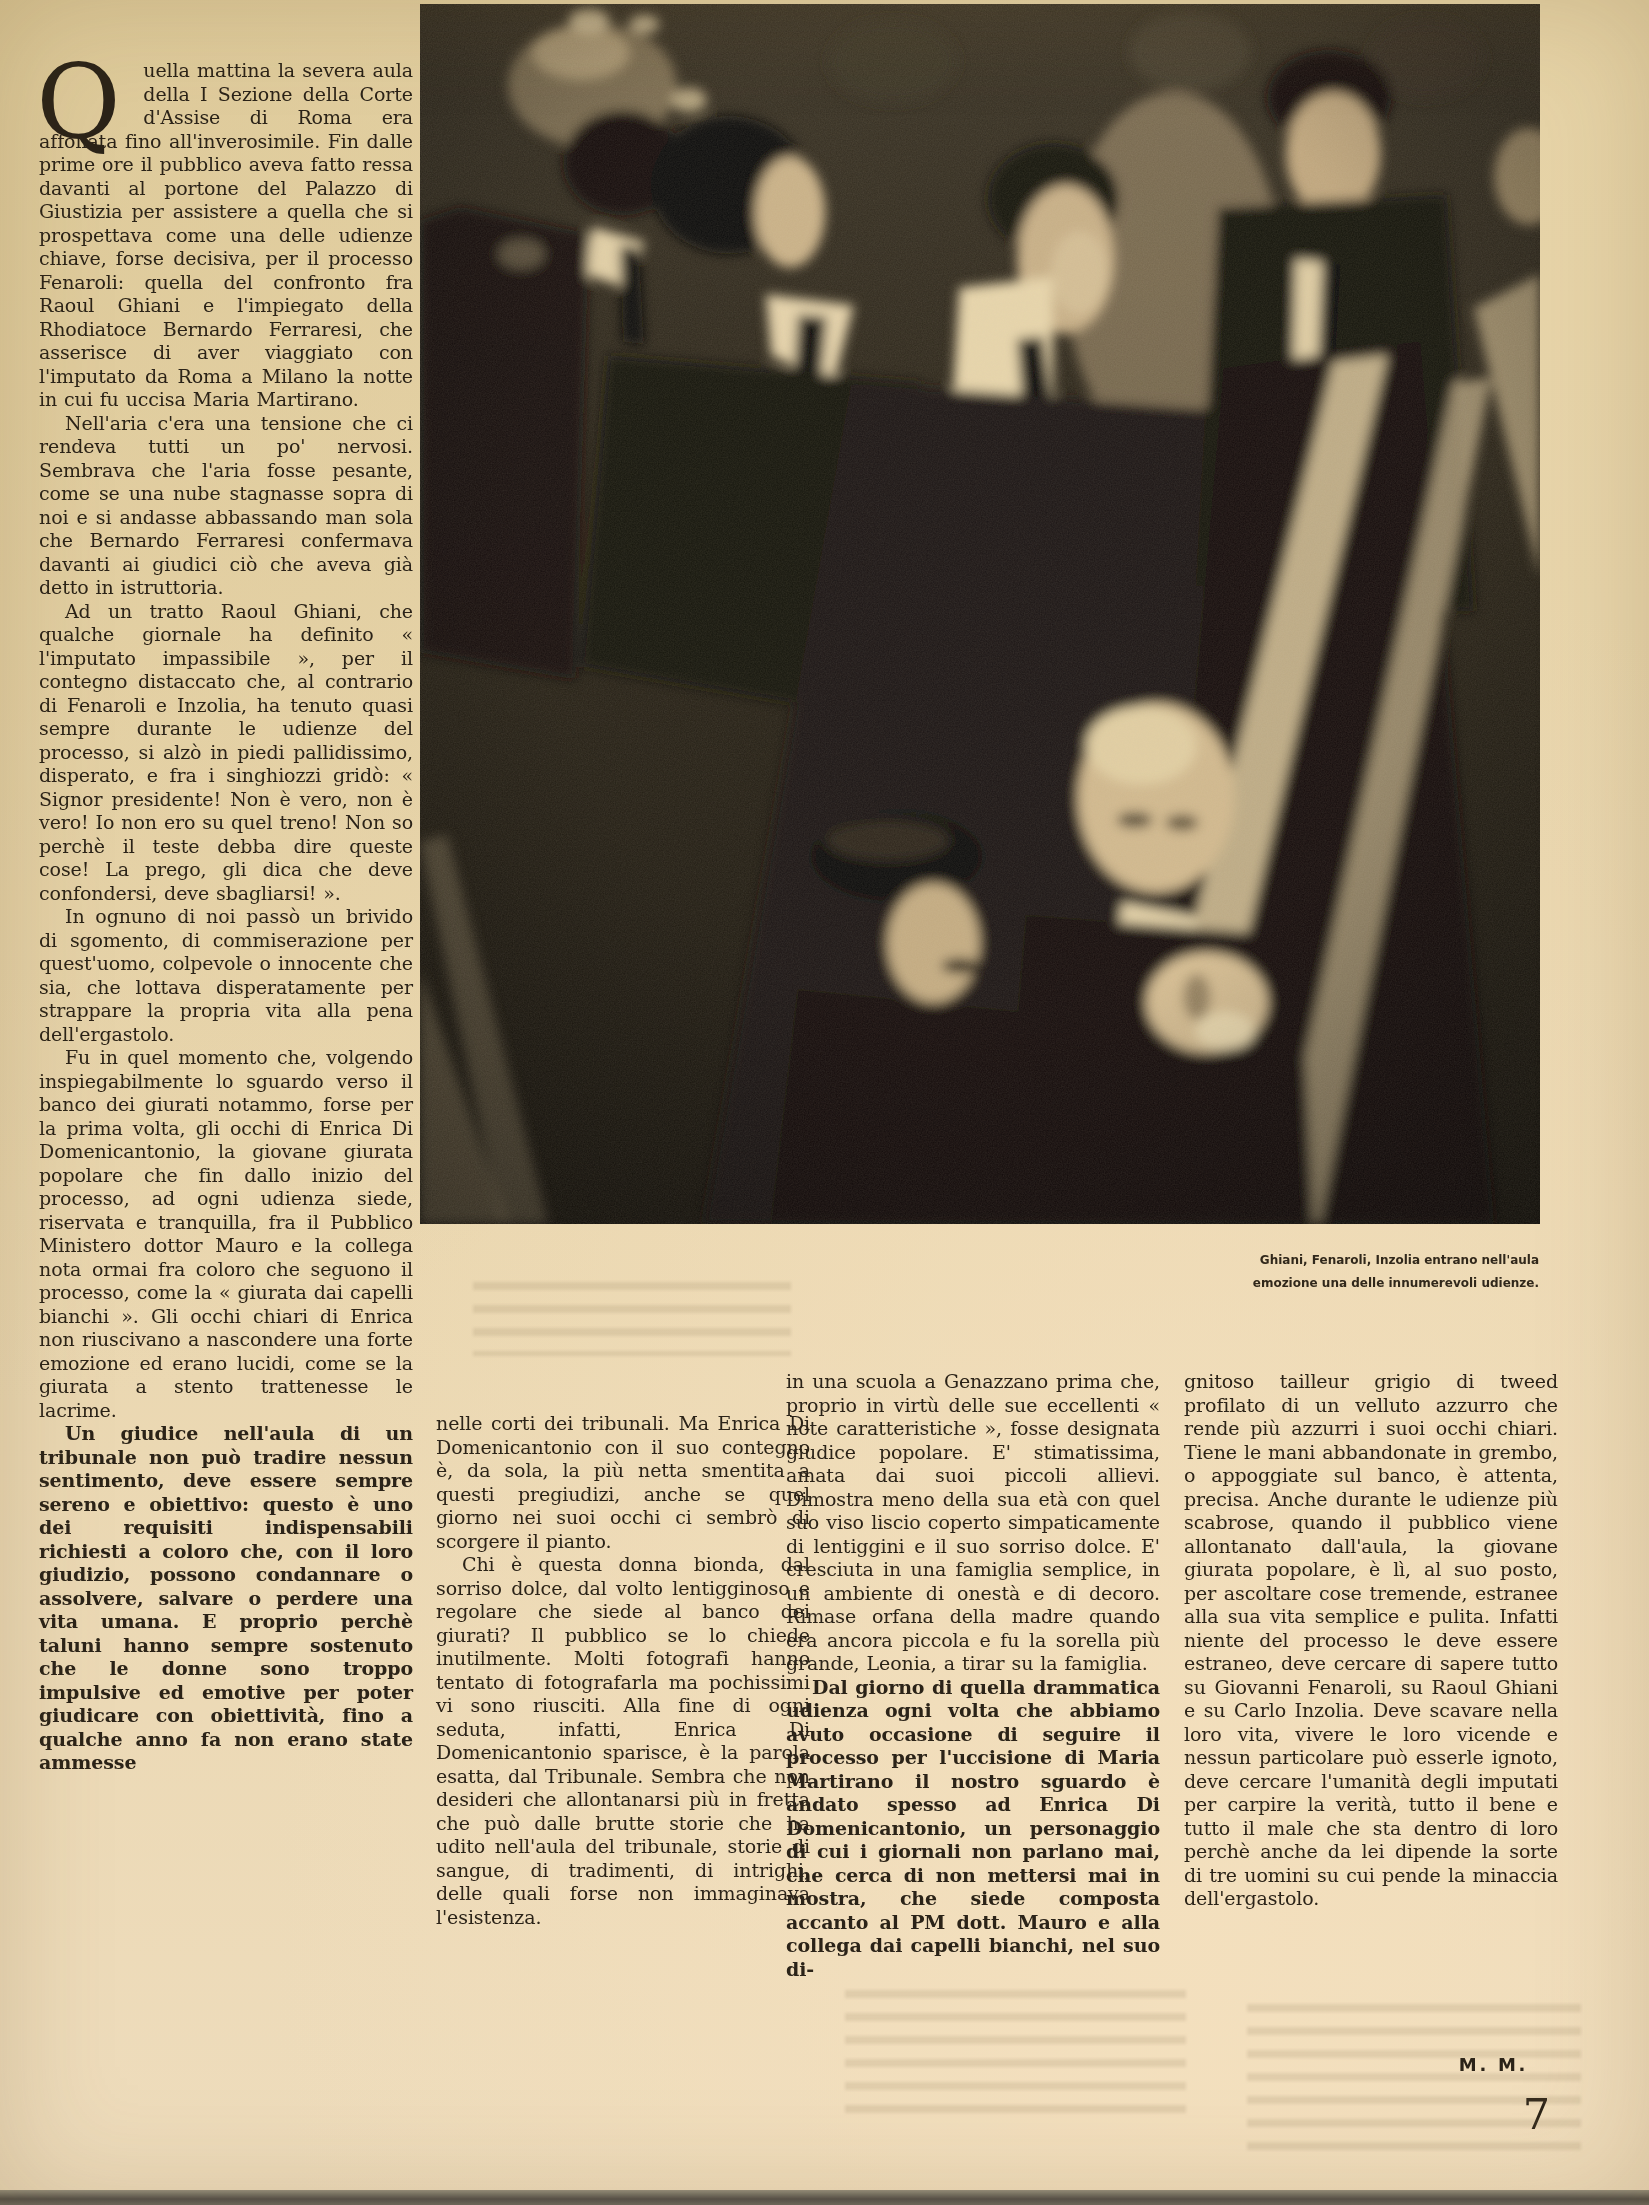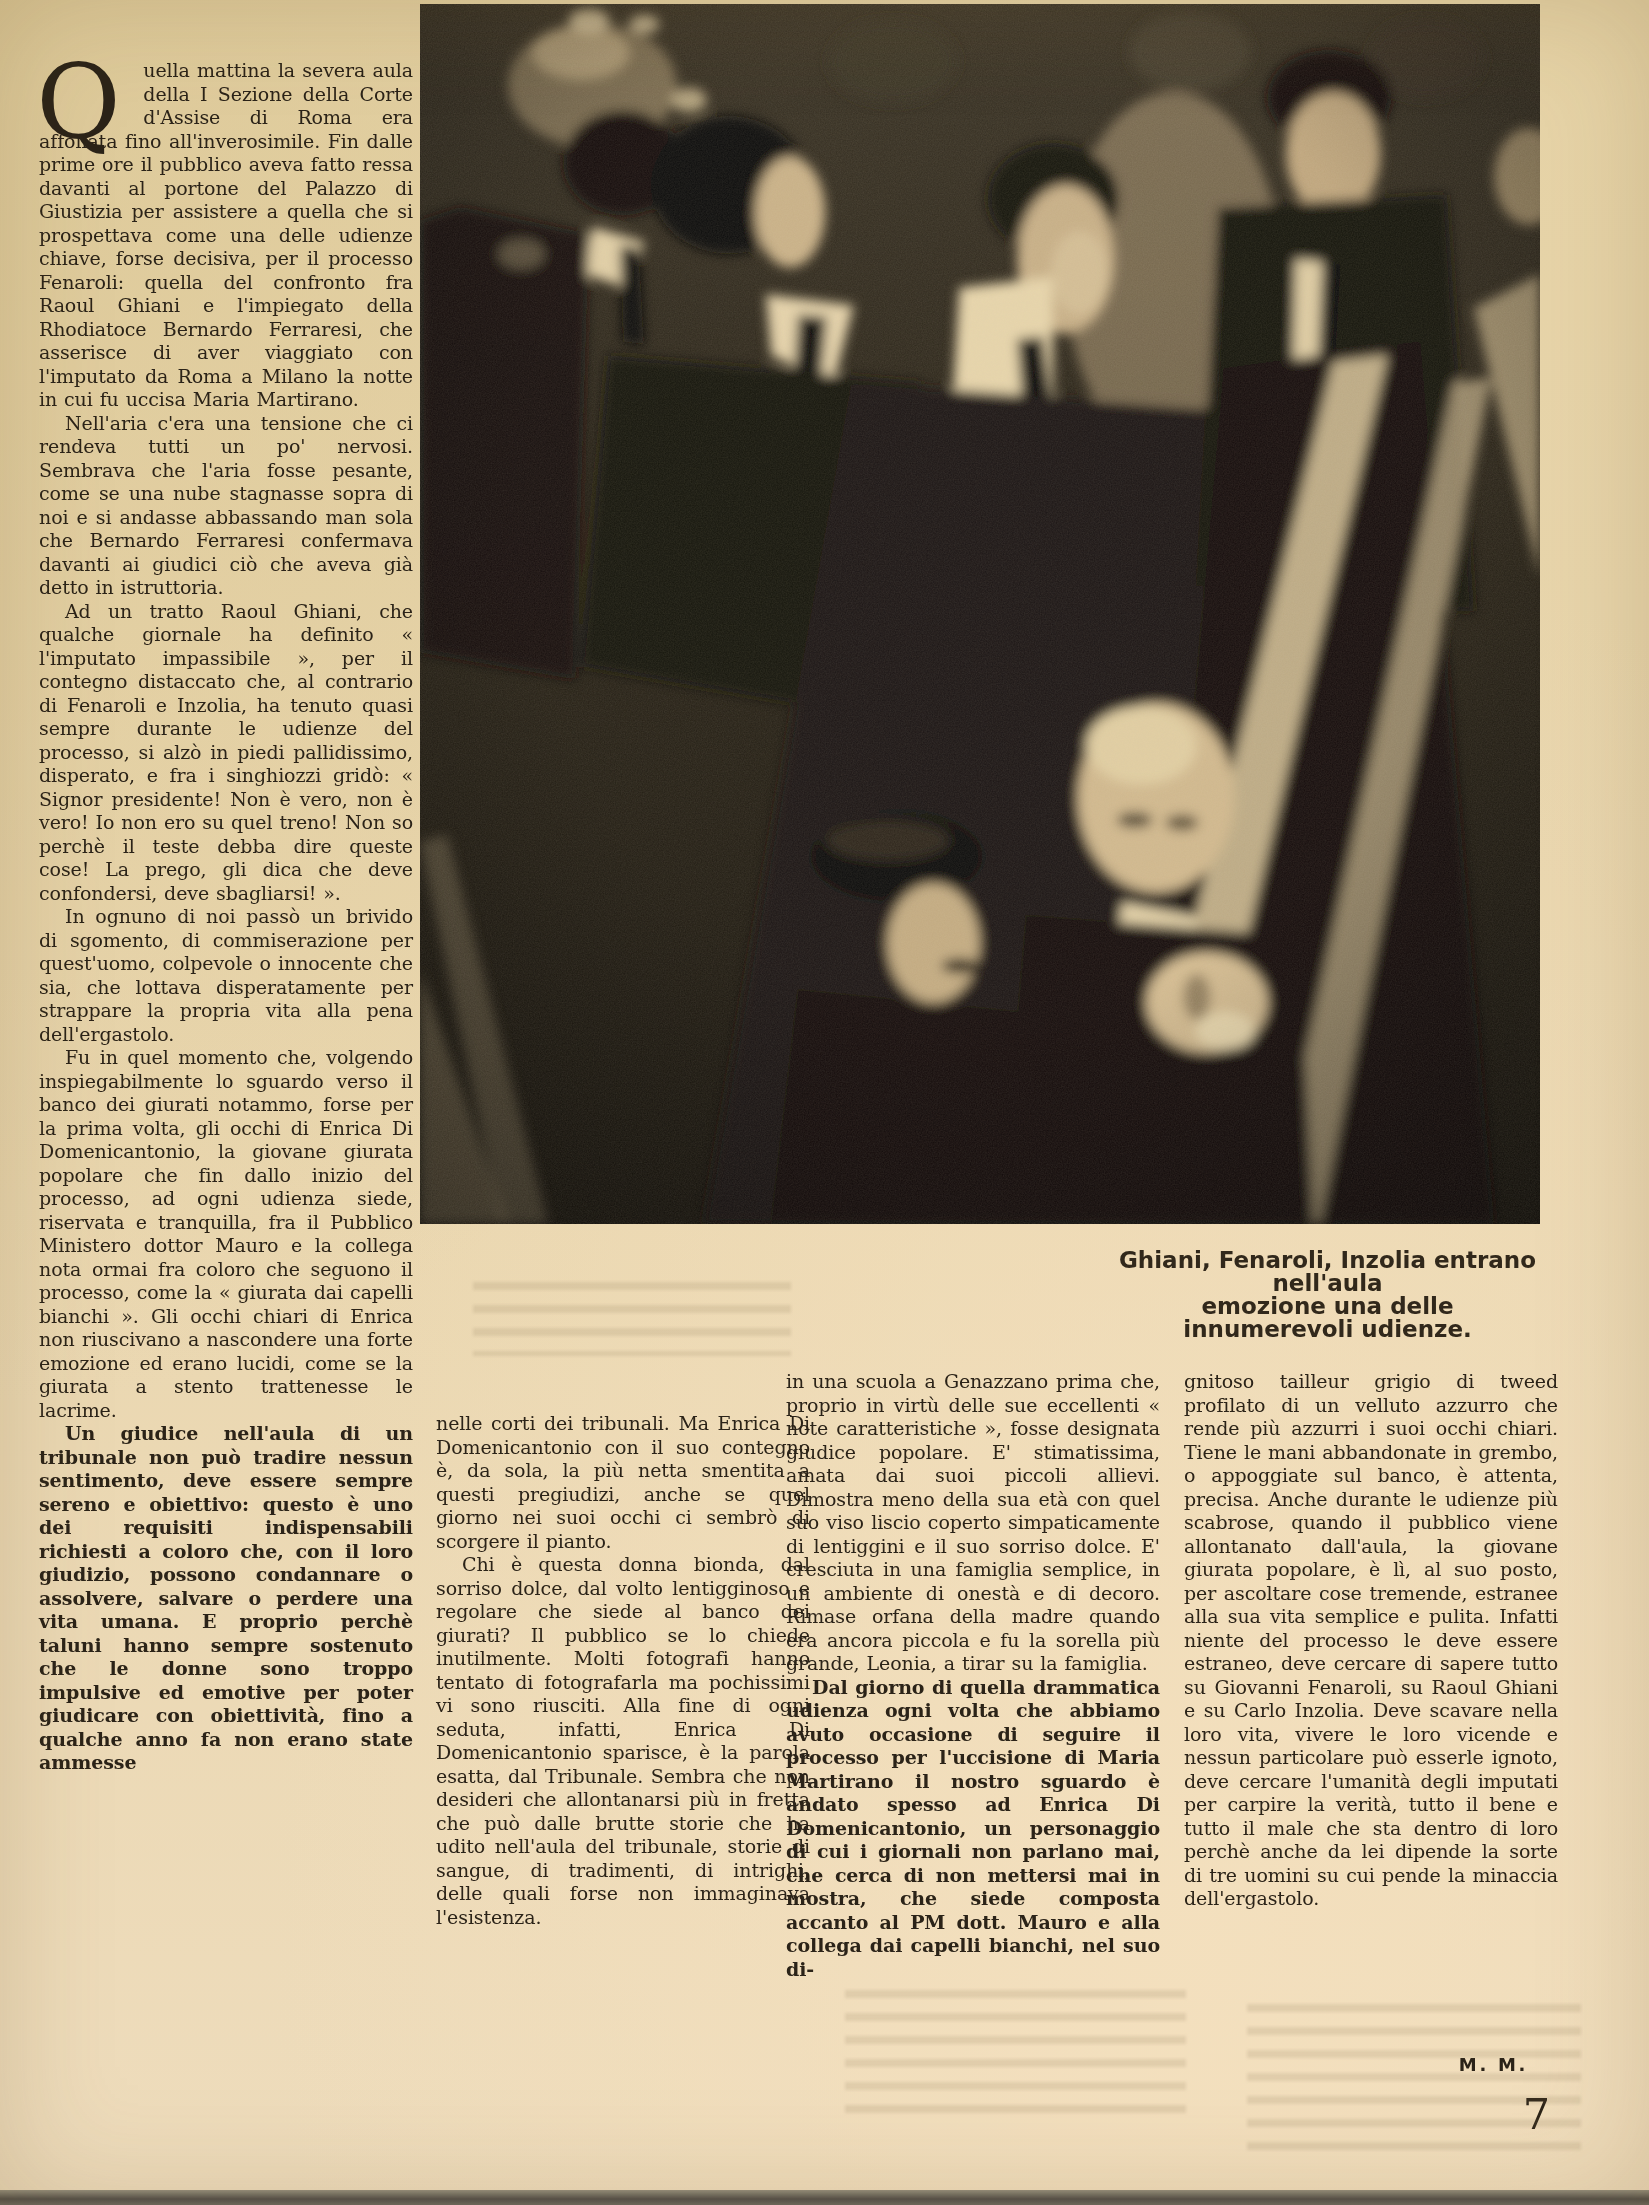--- a/index.html
+++ b/index.html
@@ -23,22 +23,22 @@
   #col1{left:39px;top:59px;height:2000px;}
   #col2{left:436px;top:1412px;height:723px;}
   #col3{left:786px;top:1370px;height:723px;}
   #col4{left:1184px;top:1370px;height:723px;}
   .dropcap{float:left;width:99px;height:70px;font-size:103px;line-height:1;
     margin:-8px 8px 0 -2.7px;text-align:left;overflow:visible;}
   .photo{position:absolute;left:420px;top:4px;width:1120px;height:1220px;
     background:#292318;}
   .photo svg{display:block;width:100%;height:100%;}
   .caption{position:absolute;left:1116px;top:1249px;width:423px;
-    font-family:"DejaVu Sans",sans-serif;font-weight:bold;font-size:23px;
-    line-height:23px;color:#31281b;text-align:center;}
+    font-family:"DejaVu Sans",sans-serif;font-weight:bold;font-size:12px;
+    line-height:23px;color:#31281b;text-align:right;}
   .caption span{display:block;}
   .author{position:absolute;left:1426px;top:2054px;width:135px;text-align:center;
     font-family:"DejaVu Sans",sans-serif;font-weight:bold;font-size:18px;
     letter-spacing:2.7px;color:#2b2318;}
   .pageno{position:absolute;left:1486px;top:2089px;width:101px;text-align:center;
     font-size:43px;font-family:"DejaVu Serif",serif;color:#2b2318;}
   .ghost{position:absolute;filter:blur(1.4px);pointer-events:none;
     background:repeating-linear-gradient(180deg,
       rgba(125,104,70,.15) 0px, rgba(125,104,70,.15) 8px,
       rgba(0,0,0,0) 8px, rgba(0,0,0,0) 23px);}

